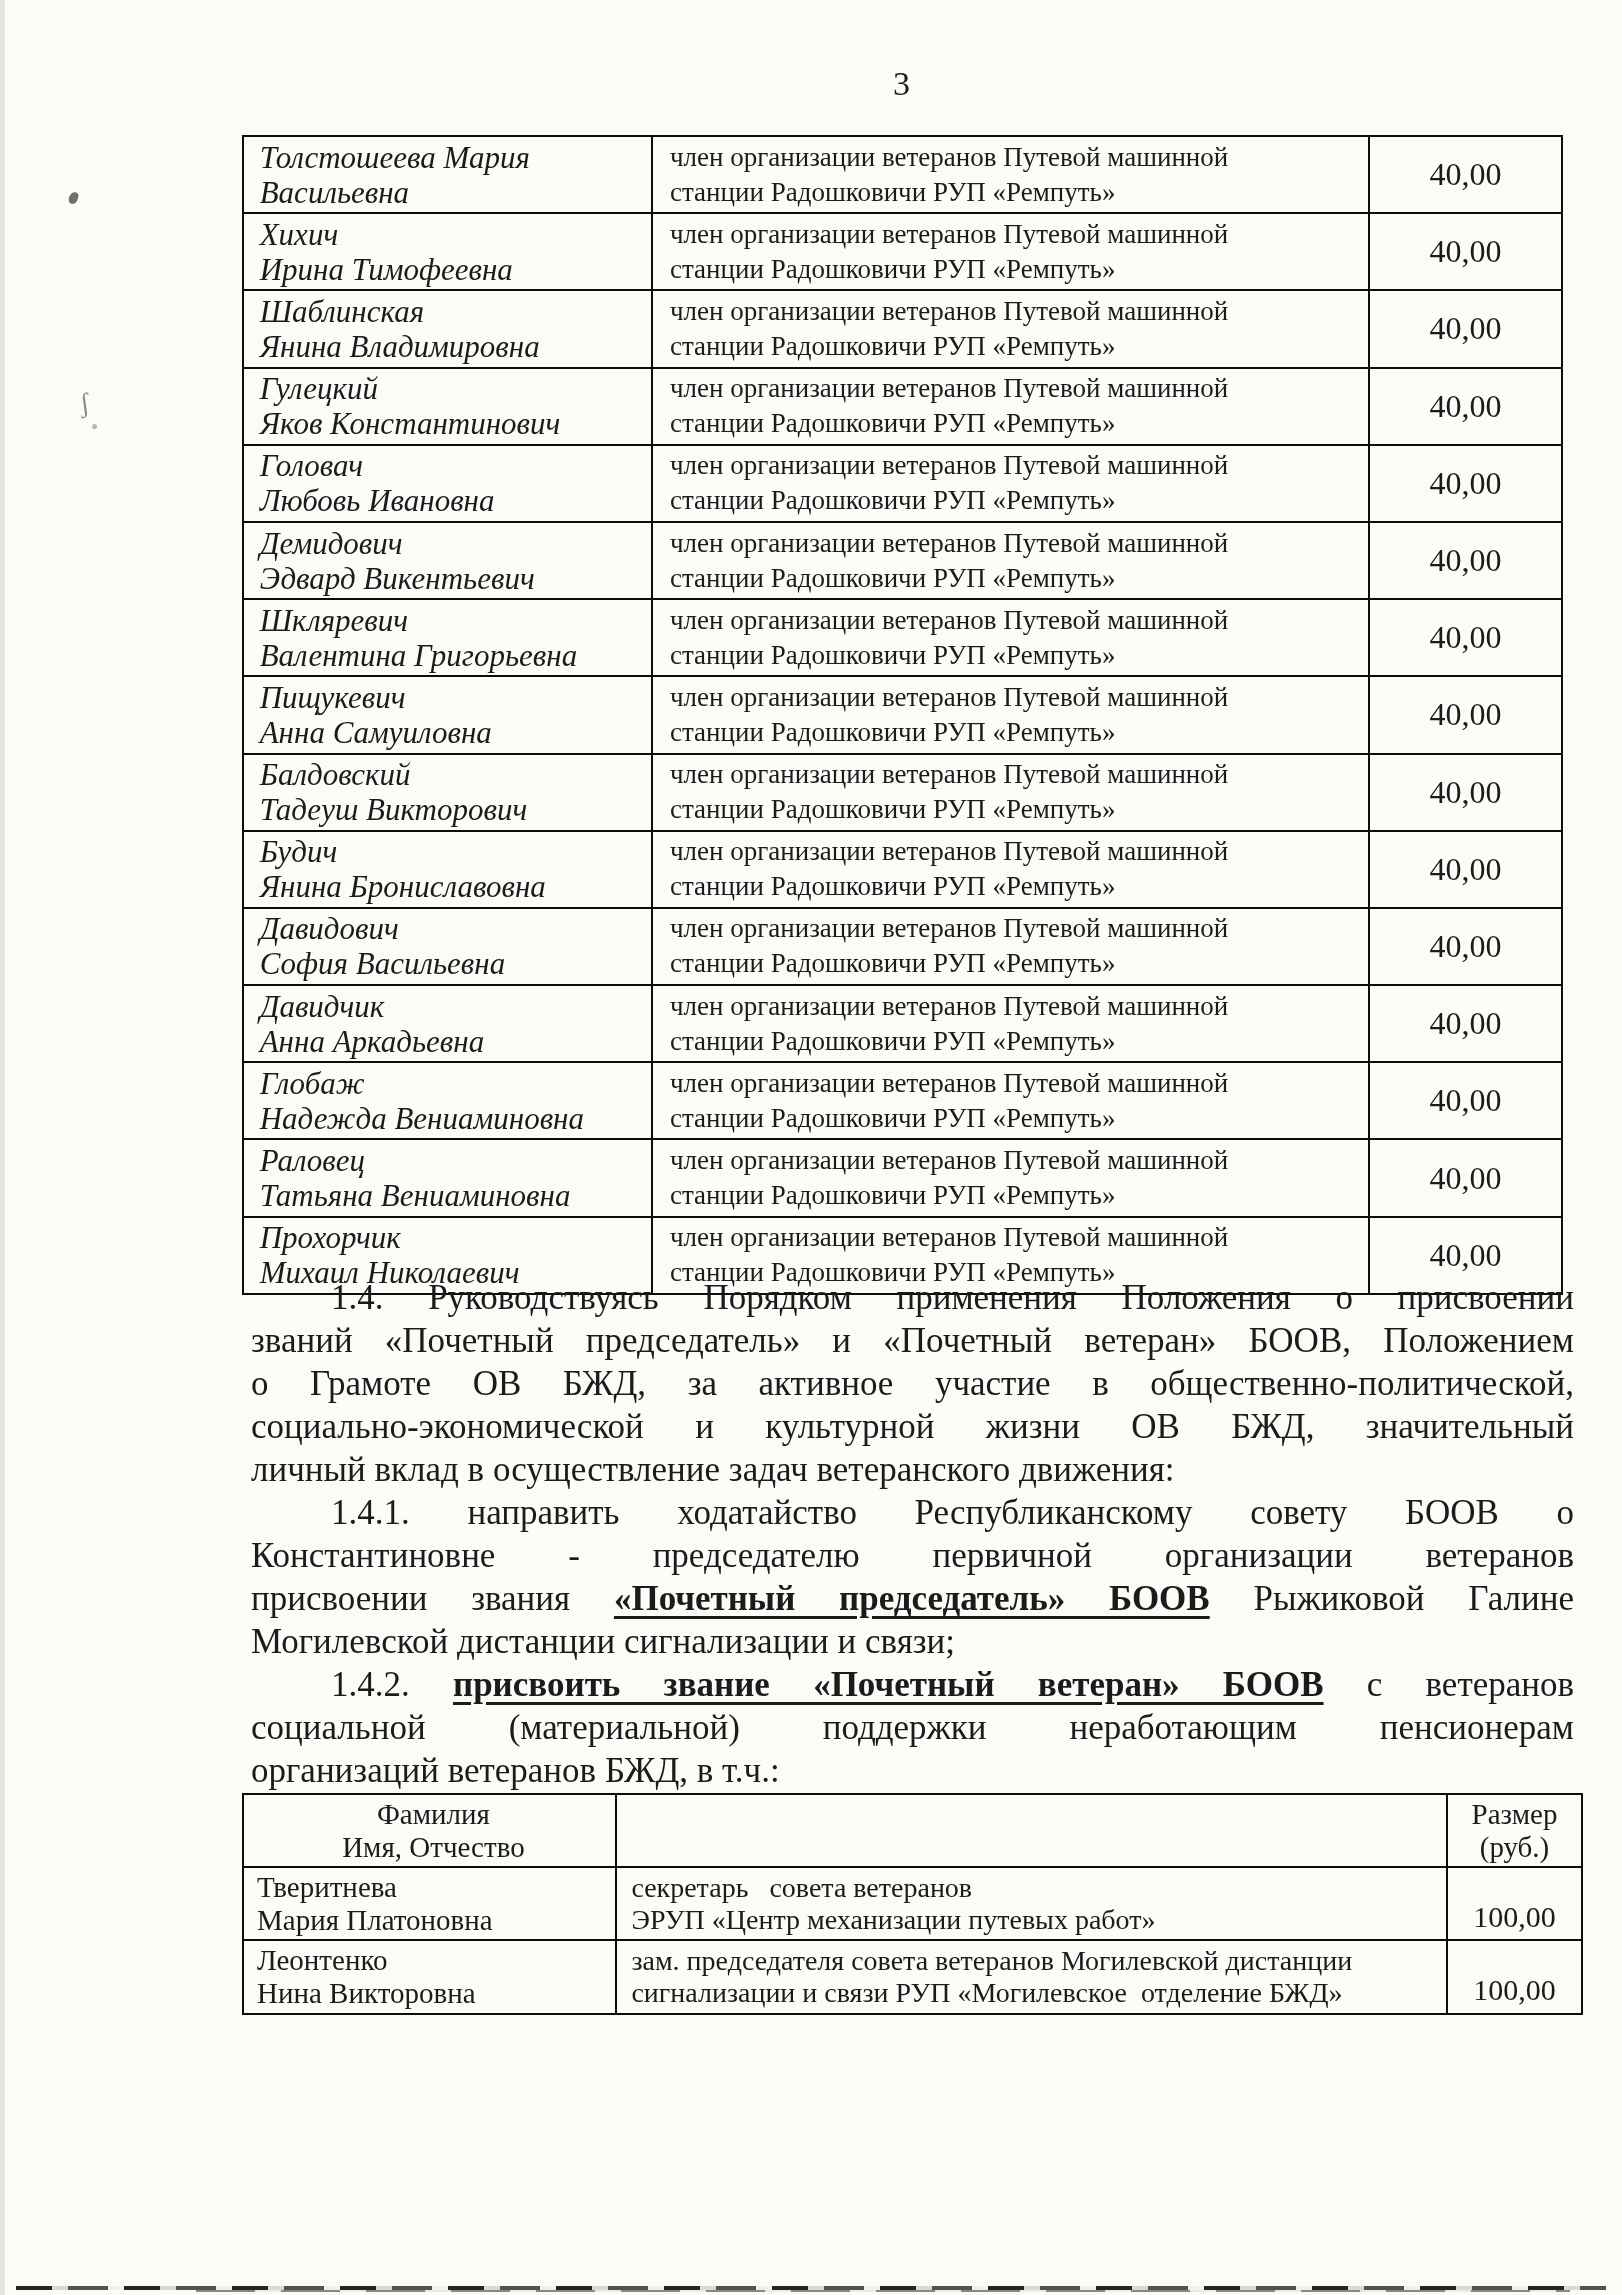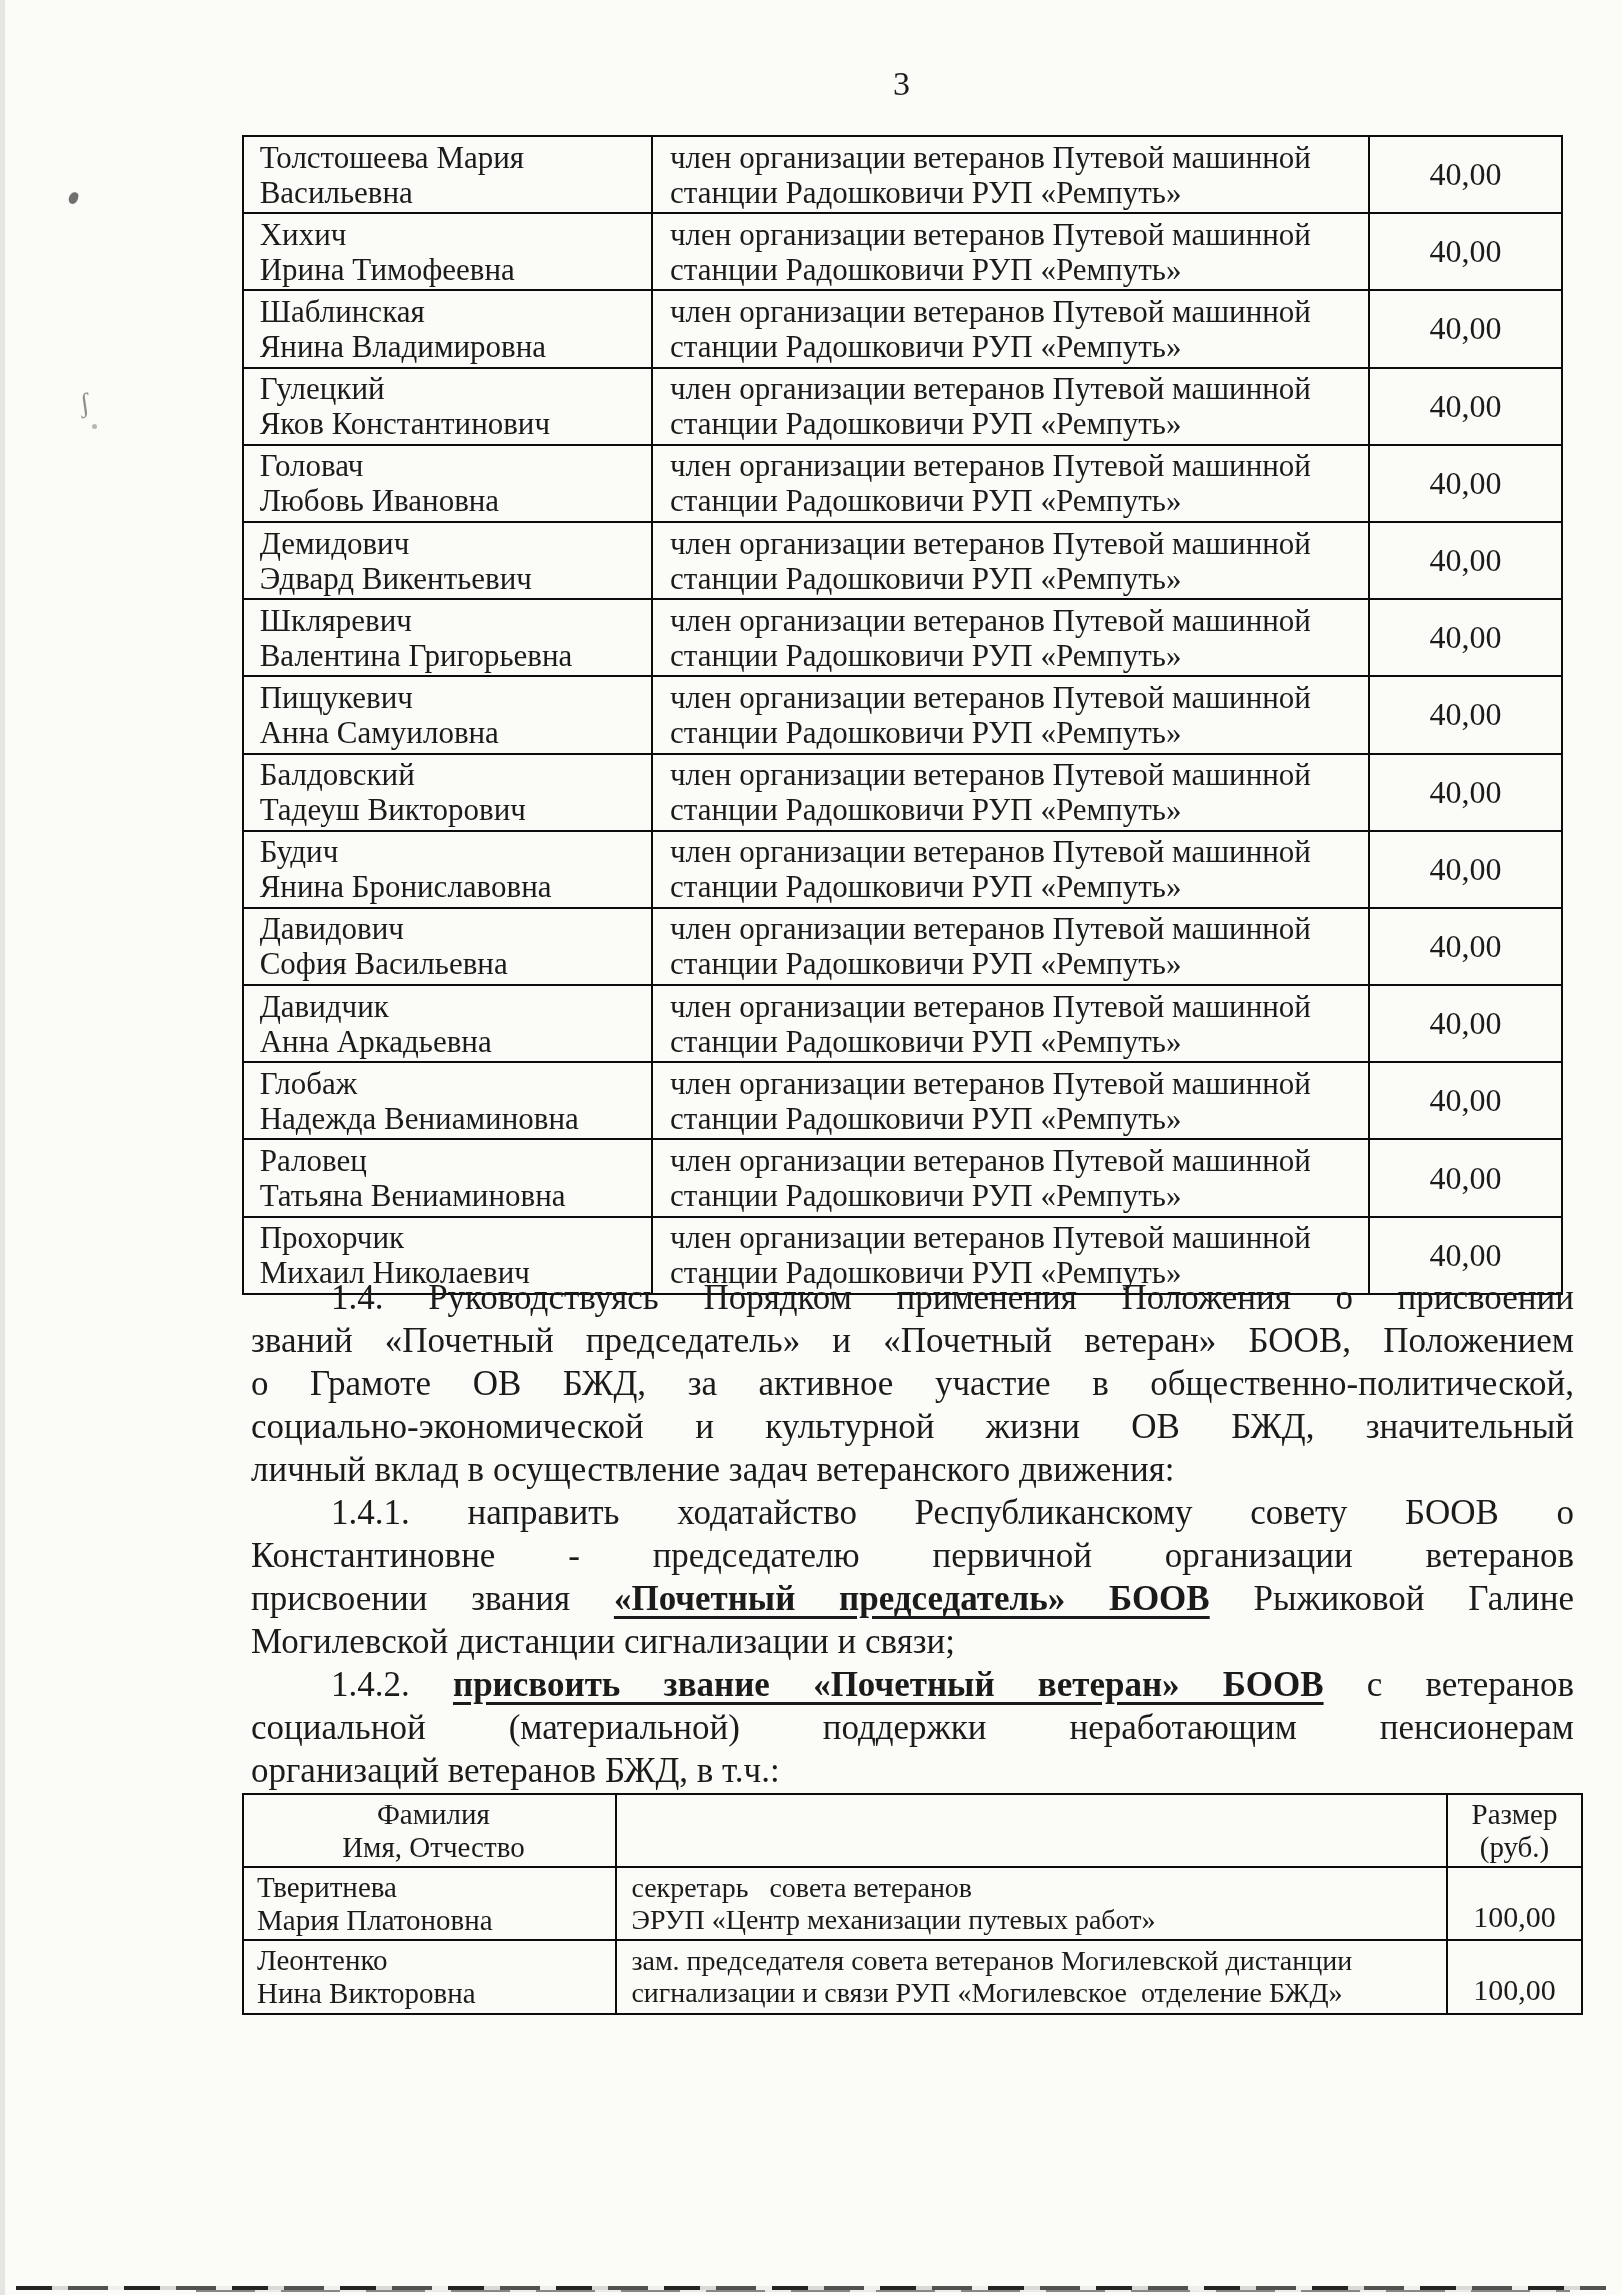--- a/index.html
+++ b/index.html
@@ -29,25 +29,25 @@
   }
 
   table{border-collapse:collapse;table-layout:fixed;position:absolute;background:transparent;}
   td,th{border:2px solid #0c0c0c;overflow:hidden;}
 
   
   .t1{left:242px;top:135px;width:1319px;border:2.6px solid #0c0c0c;}
   .t1 tr{height:73px;}
   .t1 .name-cell{
     width:409px;padding:2.6px 5.2px 2.6px 15.7px;
-    font-size:31px;line-height:35px;vertical-align:middle;
+    font-size:31px;line-height:35px;vertical-align:middle;font-style:italic;
   }
   .t1 .desc-cell{
     width:717px;padding:2.6px 10.5px 2.6px 17px;
-    font-size:31px;line-height:35px;vertical-align:middle;
+    font-size:27px;line-height:35px;vertical-align:middle;
   }
   .t1 .amt-cell{
     width:193px;text-align:center;vertical-align:middle;
     font-size:32px;
   }
 
   
   .paragraphs{
     position:absolute;left:251px;top:1276px;width:1323px;
     font-size:35px;line-height:43px;

